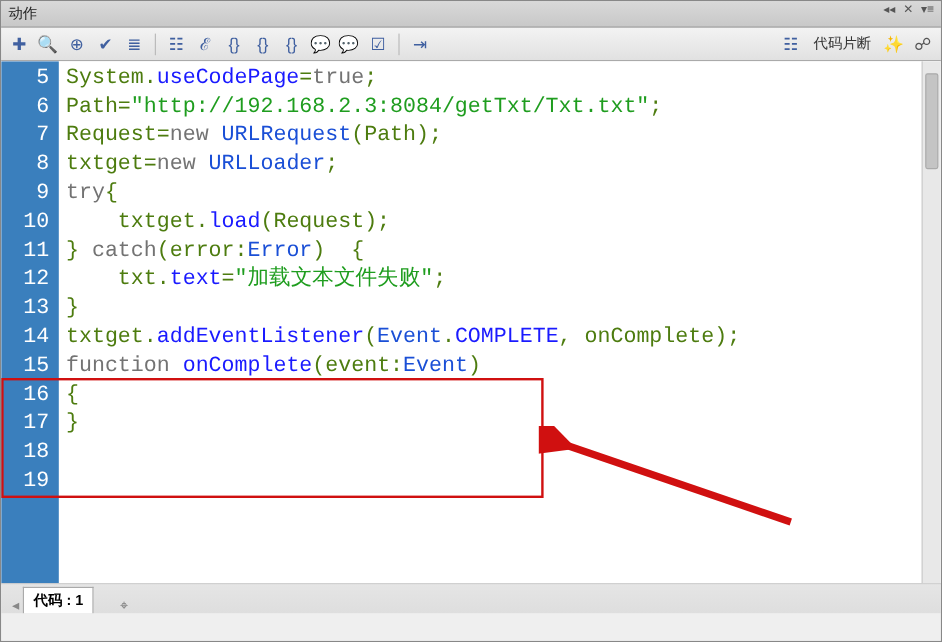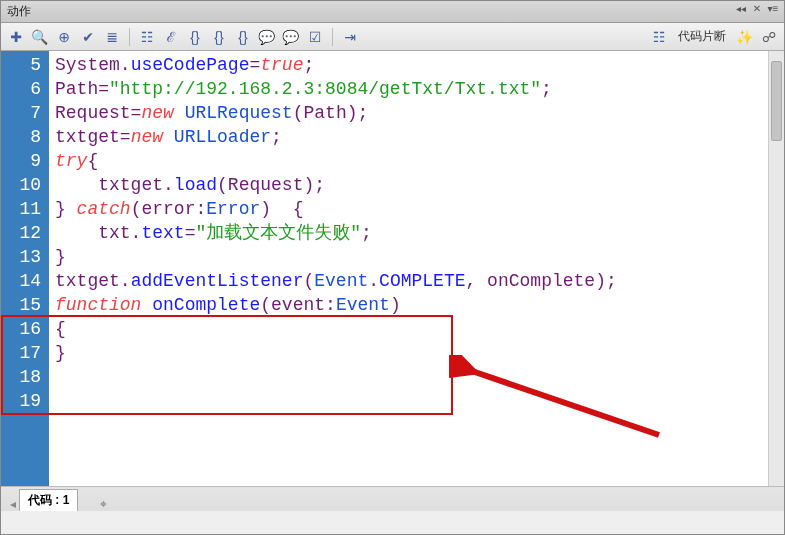--- a/index.html
+++ b/index.html
@@ -75,25 +75,25 @@
   .code {
     flex: 1;
     padding: 2px 6px;
     font-family: "Courier New", monospace;
     font-size: 18px;
     line-height: 24px;
     position: relative;
     color: #000;
   }
   .code .line { height: 24px; white-space: pre; }
-  .kw { color: #ef4444; font-style: italic; }       
+  .kw { color: #737373; }       
   .cls { color: #1a4fd6; }
   .mem { color: #1a1aff; }
   .str { color: #1f9d1f; }      
-  .plain { color: #701a75; }
+  .plain { color: #4d7c0f; }
 
   .highlight-box {
     position: absolute;
     border: 2px solid #d01010;
     pointer-events: none;
   }
   .arrow {
     position: absolute;
     pointer-events: none;
   }

